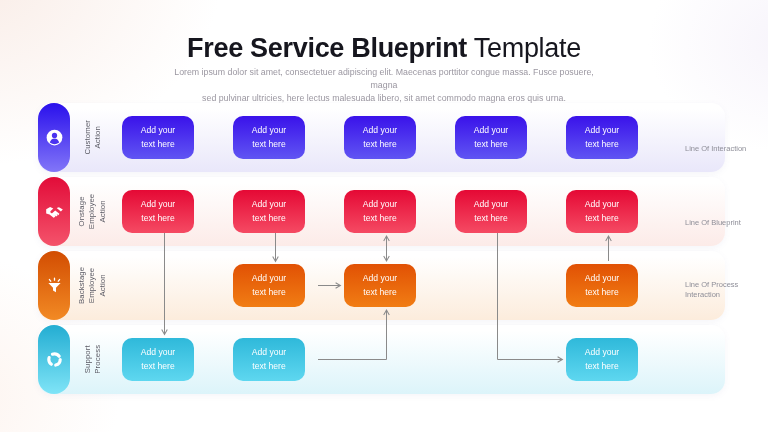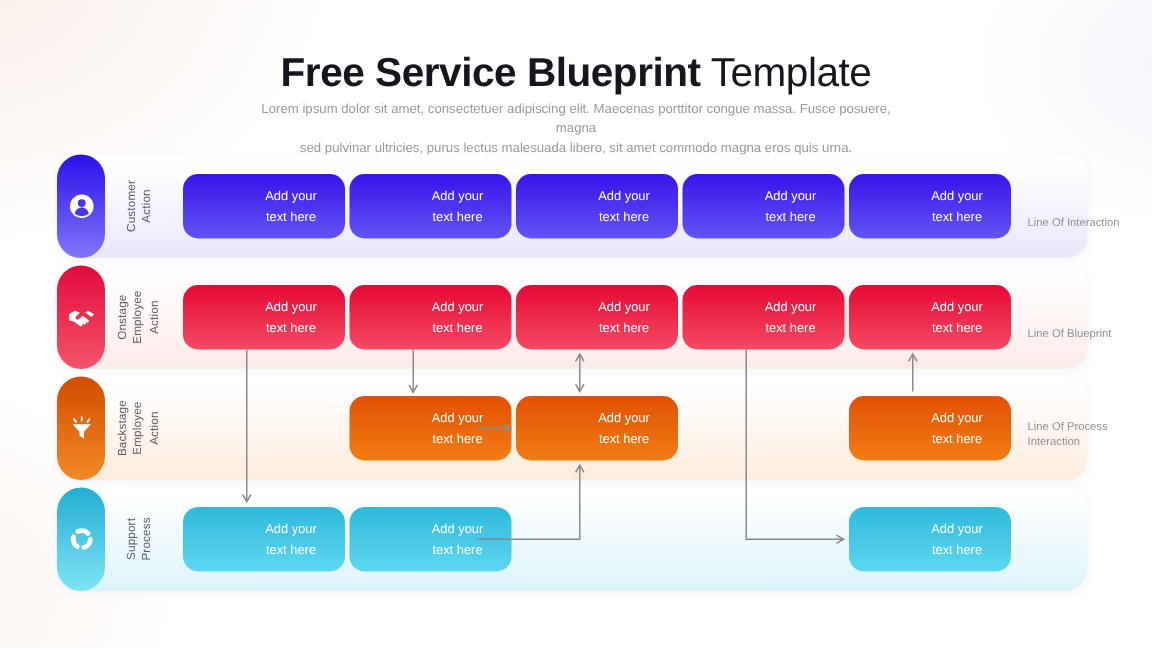--- a/index.html
+++ b/index.html
@@ -35,42 +35,42 @@
   .b3 .pill{background:linear-gradient(180deg,#23add2 0%,#7fe4f7 100%);}
   .pill svg{width:21px;height:21px;display:block;}
   
   .rot-wrap{position:absolute;left:25px;top:2px;width:60px;height:65px;
             display:flex;align-items:center;justify-content:center;pointer-events:none;}
   .rot-label{transform:rotate(-90deg);font-size:7.8px;line-height:1.32;color:#5a5a64;
              text-align:center;white-space:pre-line;letter-spacing:0.1px;}
   
   .box{position:absolute;top:13px;width:72px;height:43px;border-radius:10px;
        display:flex;align-items:center;justify-content:center;text-align:center;
-       color:#fff;font-size:8.6px;line-height:1.55;white-space:pre-line;cursor:pointer;padding-left:36px;}
+       color:#fff;font-size:8.6px;line-height:1.55;white-space:pre-line;cursor:pointer;}
   .c0{left:84px;}.c1{left:195px;}.c2{left:306px;}.c3{left:417px;}.c4{left:528px;}
   .b0 .box{background:linear-gradient(180deg,#3a12ea 0%,#6055f3 100%);}
   .b1 .box{background:linear-gradient(180deg,#e50935 0%,#f54a63 100%);}
   .b2 .box{background:linear-gradient(180deg,#e15104 0%,#f17d14 100%);}
   .b3 .box{background:linear-gradient(180deg,#2fb9da 0%,#5ed7f0 100%);}
   
   .line-label{position:absolute;left:647px;width:85px;font-size:7.5px;line-height:1.35;
               color:#8e8e98;white-space:pre-line;transform:translateY(-50%);}
   .b0 .line-label,.b1 .line-label{top:46px;}
   .b2 .line-label{top:39px;}
   
   .connectors{position:absolute;left:0;top:0;width:768px;height:432px;pointer-events:none;}
 </style>
 </head>
 <body>
 
 <div class="slide">
 
   <div class="title"><span class="bold">Free Service Blueprint</span><span class="light"> Template</span></div>
   <div class="subtitle">Lorem ipsum dolor sit amet, consectetuer adipiscing elit. Maecenas porttitor congue massa. Fusce posuere, magna
-sed pulvinar ultricies, purus lectus malesuada libero, sit amet commodo magna eros quis urna.</div>
+sed pulvinar ultricies, here lectus malesuada libero, sit amet commodo magna eros quis urna.</div>
 
   <div class="band b0">
     <div class="pill">
       <span>
         <svg viewBox="0 0 24 24">
             <circle cx="12" cy="12" r="9" fill="#fff"></circle>
             <circle cx="12" cy="9.6" r="3" fill="#4a33f0"></circle>
             <path d="M6.6 17.8c0.7-3.1 2.9-4.8 5.4-4.8s4.7 1.7 5.4 4.8a9 9 0 0 1-10.8 0z" fill="#4a33f0"></path>
           </svg>
       </span>

